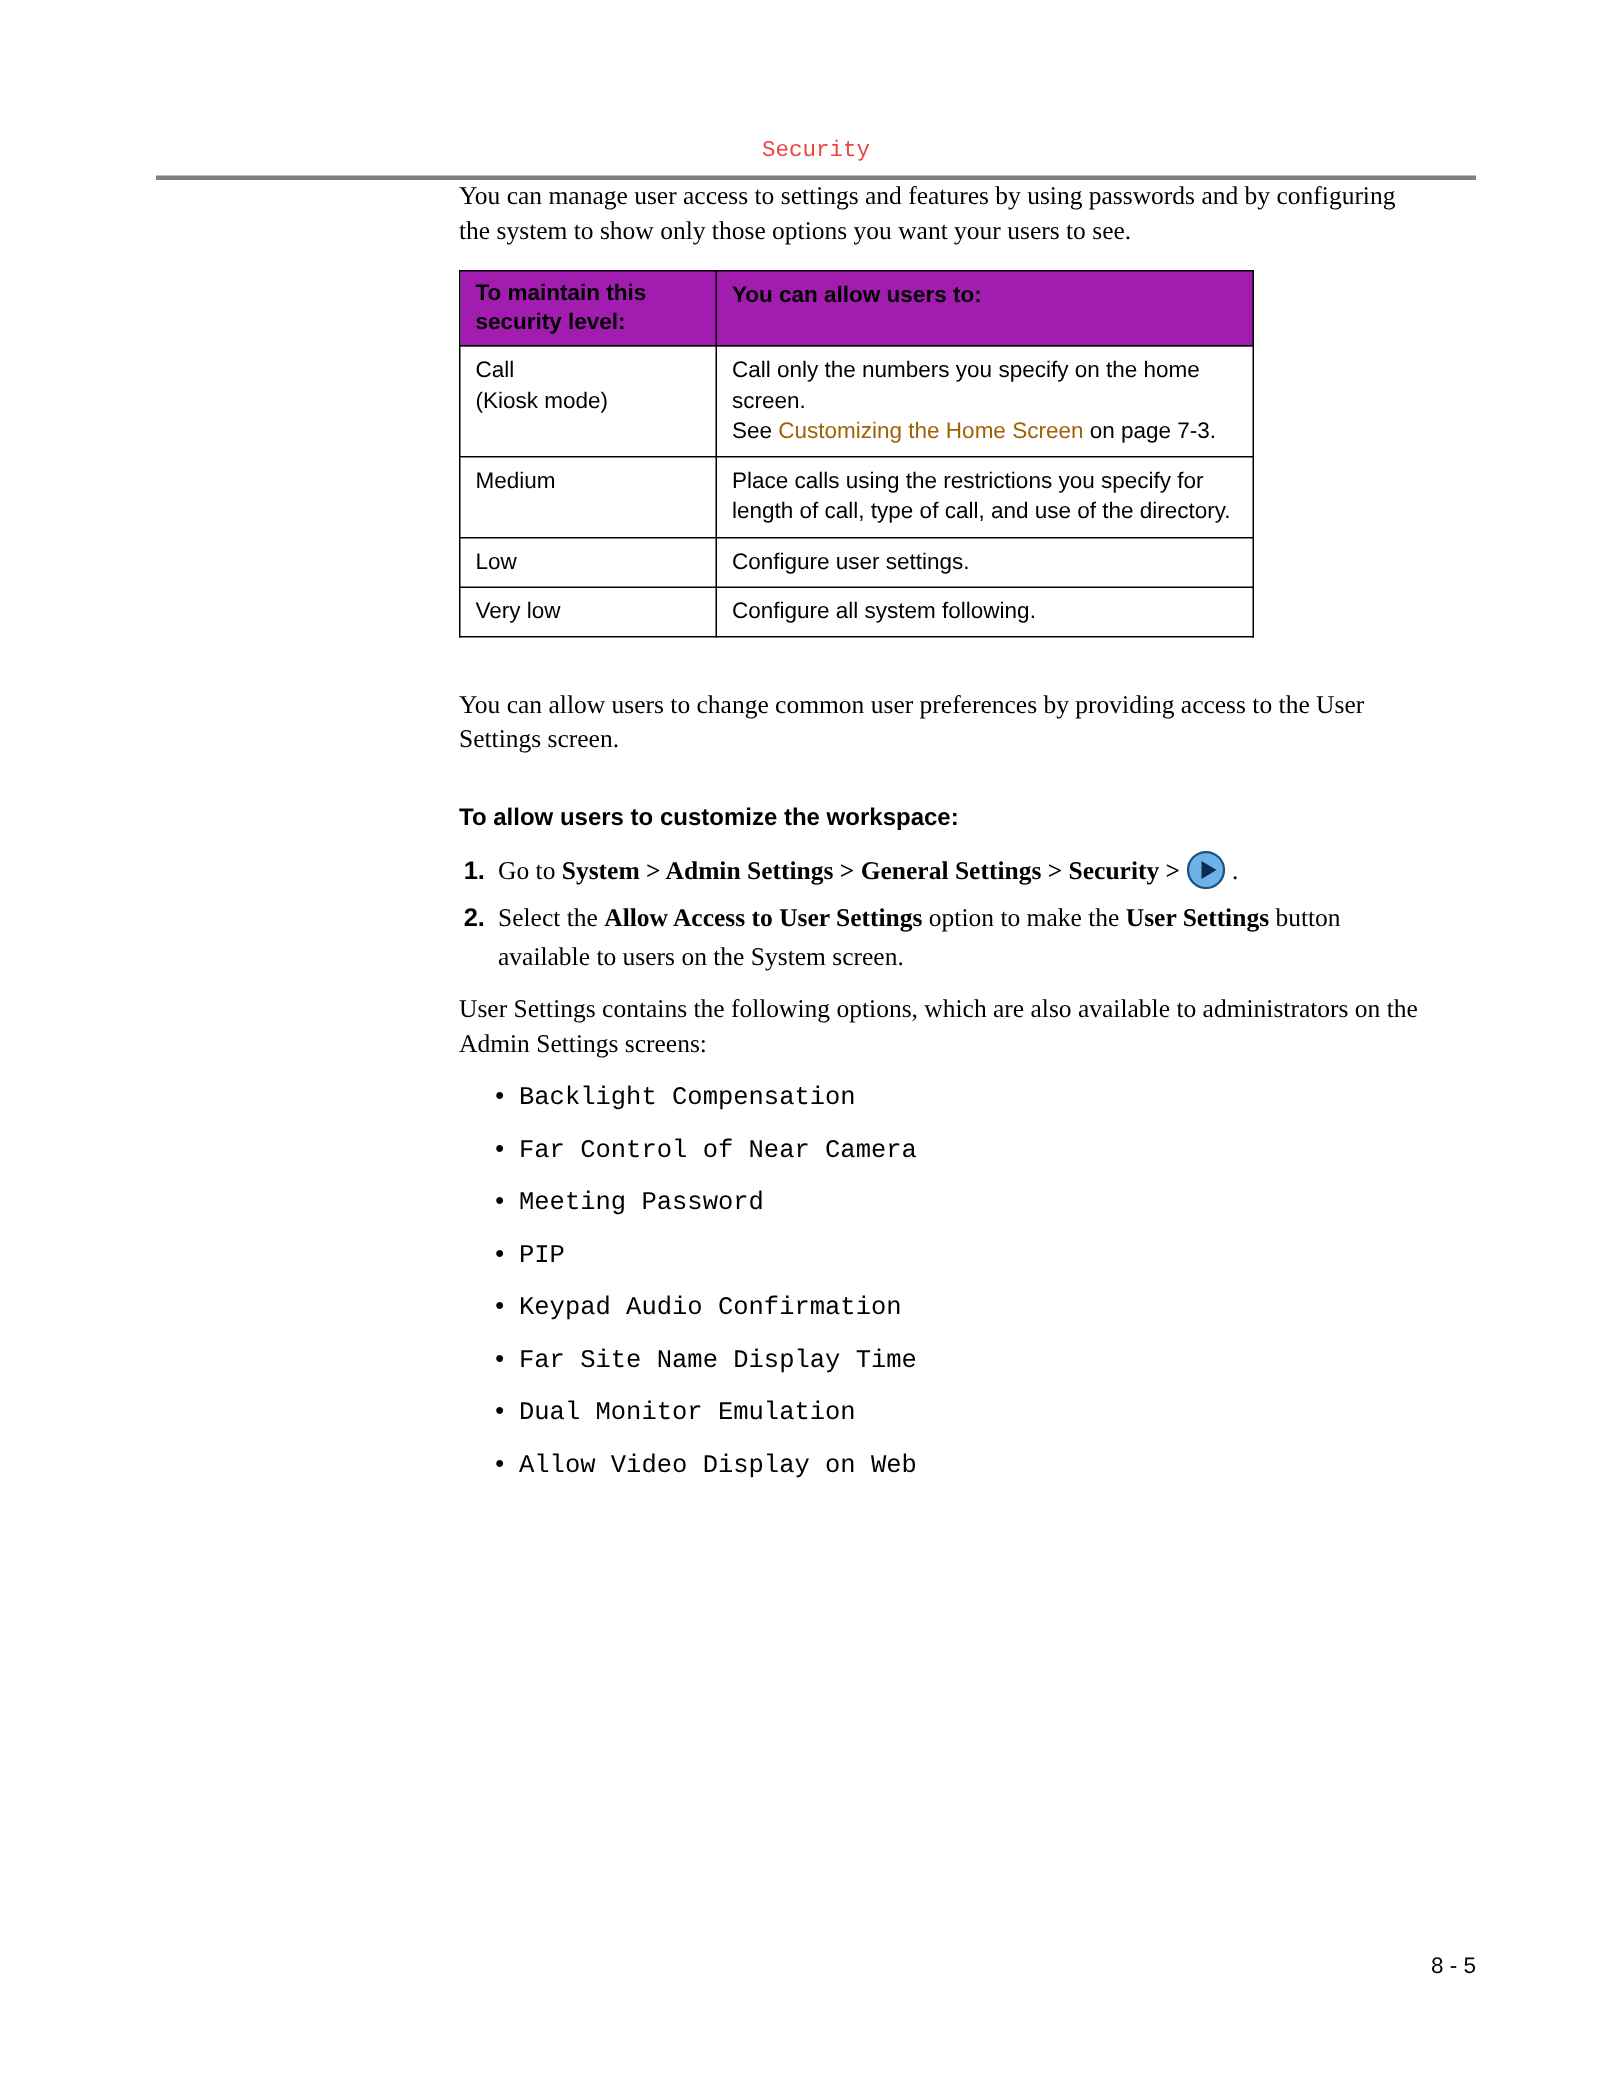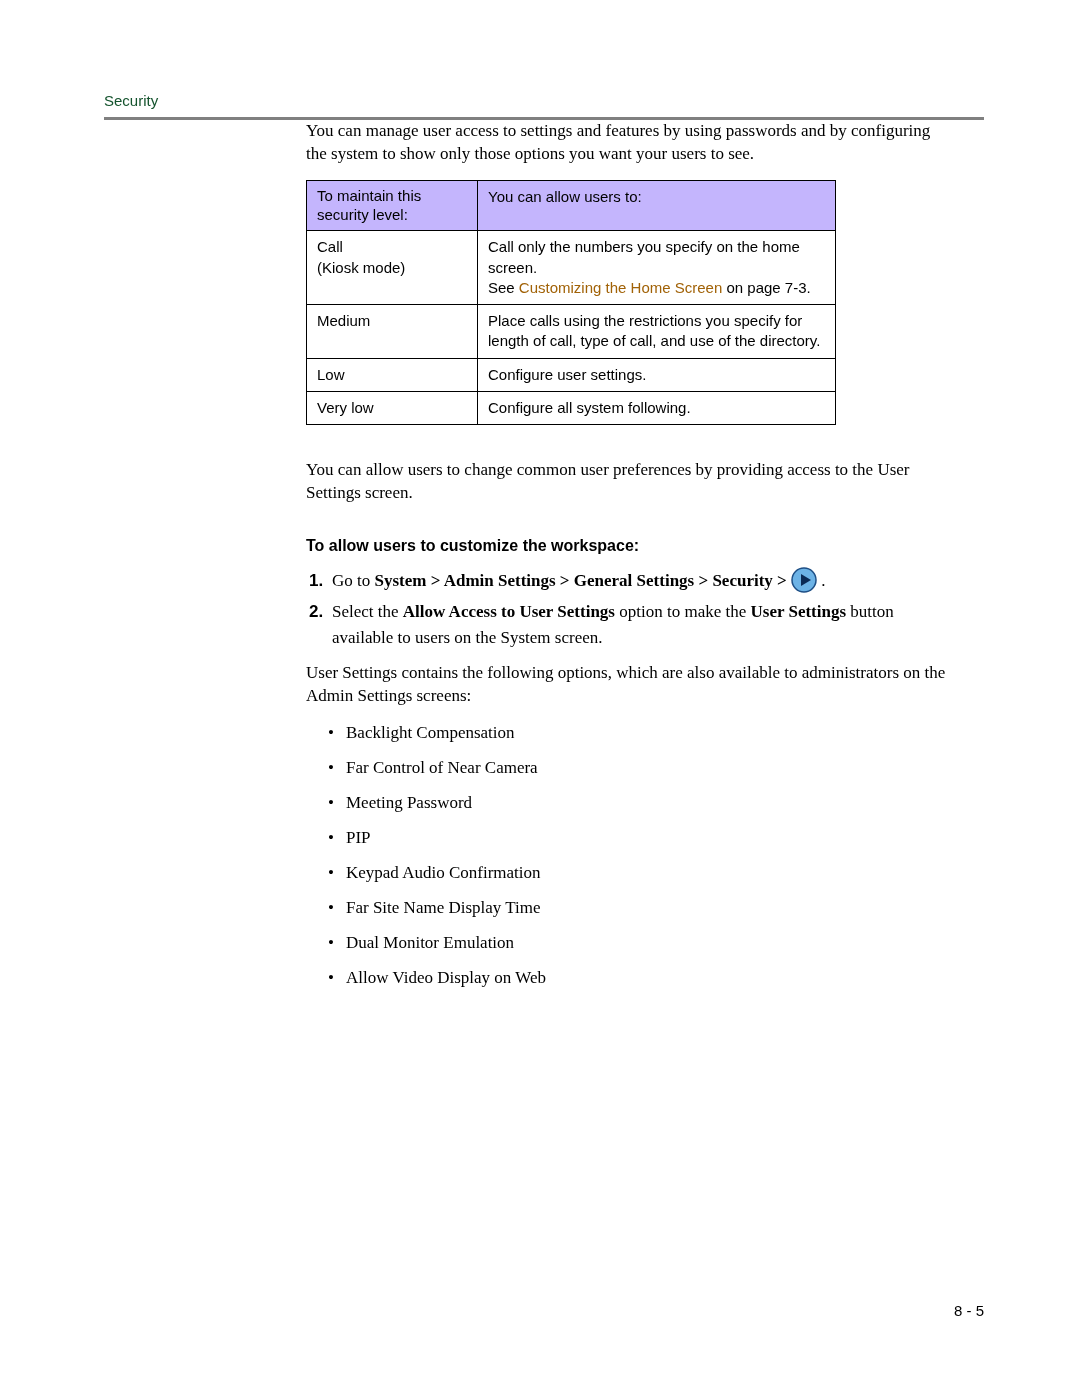--- a/index.html
+++ b/index.html
@@ -11,24 +11,24 @@
   }
   .page {
     width: 1080px;
     height: 1397px;
     margin: 0 auto;
     position: relative;
     box-sizing: border-box;
     padding: 92px 96px 0 104px;
   }
   .header-label {
-    text-align: left;
-    font-family: Liberation Sans, sans-serif;
+    text-align: center;
+    font-family: Liberation Mono, monospace;
     font-size: 15px;
-    color: #14532d;
+    color: #ef4444;
     margin-bottom: 8px;
   }
   .header-rule {
     border: none;
     border-top: 3px solid #808080;
     margin: 0;
   }
   h1.section-title {
     font-family: Arial, Helvetica, sans-serif;
     font-weight: bold;
@@ -52,22 +52,22 @@
     font-size: 15px;
     color: #000;
   }
   table.sec-table th, table.sec-table td {
     border: 1px solid #000;
     padding: 6px 10px;
     text-align: left;
     vertical-align: top;
   }
   table.sec-table th {
-    font-weight: normal;
-    background: #c4b5fd;
+    font-weight: bold;
+    background: #a21caf;
   }
   .th-col1 { width: 150px; line-height: 1.25; }
   .link-xref { color: #a16207; }
   .sub-head {
     font-family: Arial, Helvetica, sans-serif;
     font-weight: bold;
     font-size: 16px;
     margin: 30px 0 10px 0;
   }
   ol.steps { margin: 0 0 12px 0; padding-left: 22px; }
@@ -84,20 +84,21 @@
   }
   .nav-icon {
     display: inline-block;
     width: 26px; height: 26px;
     vertical-align: -7px;
   }
   ul.bullets {
     list-style: none;
     margin: 10px 0 0 0;
     padding: 0 0 0 22px;
+    font-family: Liberation Mono, monospace;
   }
   ul.bullets li {
     font-size: 17px;
     line-height: 1.35;
     margin-bottom: 12px;
     position: relative;
     padding-left: 18px;
   }
   ul.bullets li::before {
     content: "•";

